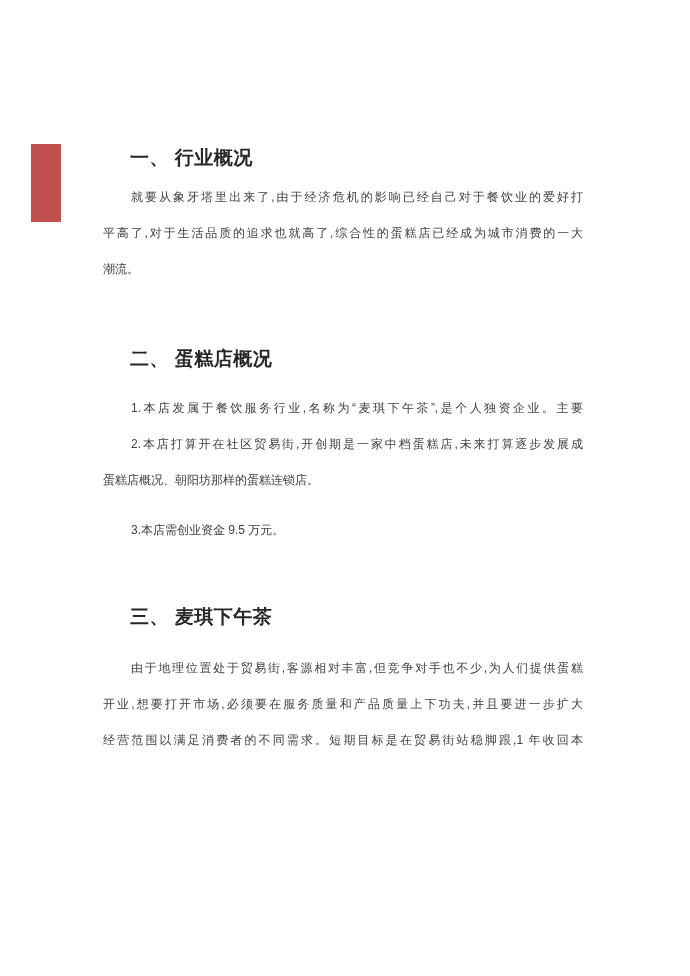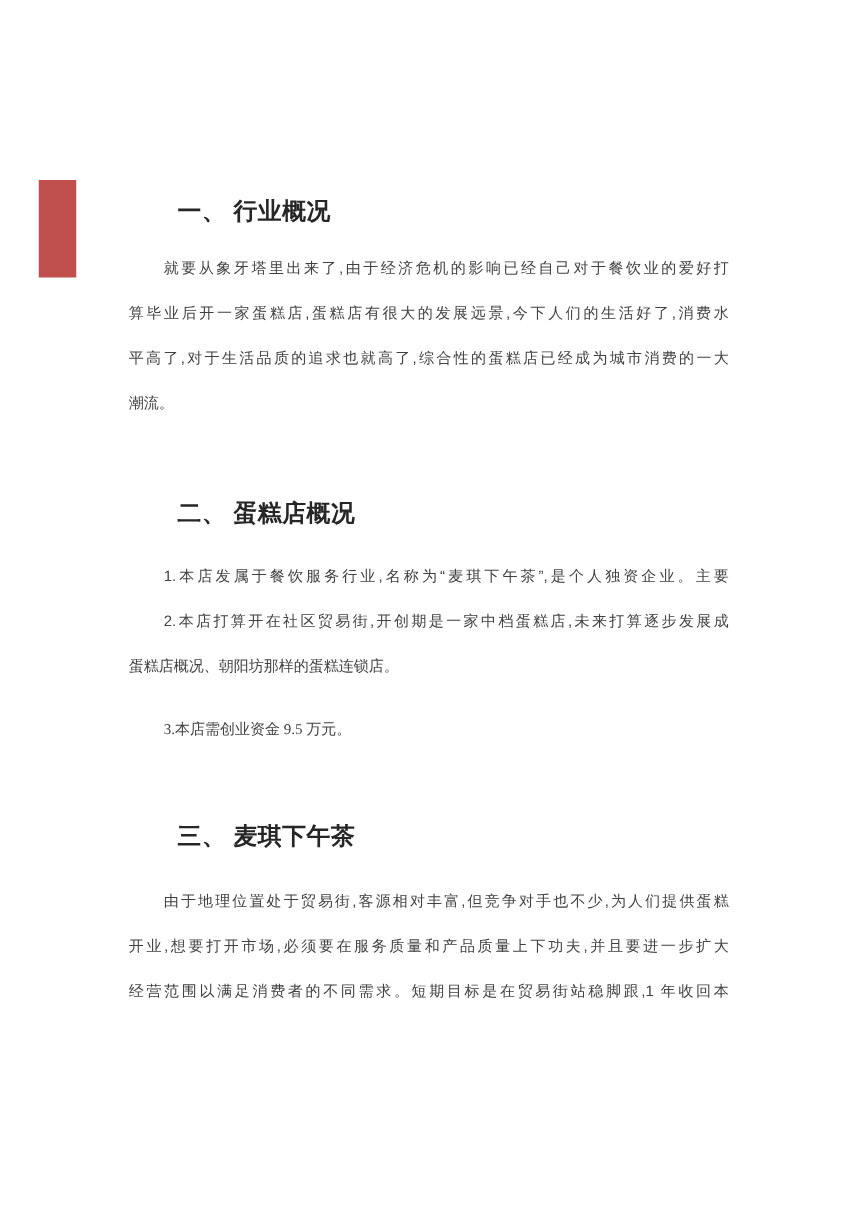--- a/index.html
+++ b/index.html
@@ -27,21 +27,21 @@
     width: 30px; height: 78px;
     background: var(--accent);
   }
   .content {
     position: absolute;
     left: 0; top: 0; right: 0; bottom: 0;
     padding: 144px 107px 0 103px;
   }
   .doc-section { margin: 0; }
   .doc-heading {
-    margin: 12px;
+    margin: 0;
     padding-left: 27px;
     font-size: 19px;
     line-height: 28px;
     font-weight: bold;
     color: var(--heading-text);
     letter-spacing: 0.5px;
   }
   .para { margin: 0; }
   .line {
     height: 36px;
@@ -54,35 +54,34 @@
     overflow: visible;
   }
   .line.first { padding-left: 28px; }
   .line.para-end { text-align-last: left; }
   
   .s1 { margin-top: 0; }
   .s1 .p1 { margin-top: 7px; }
   .s2 { margin-top: 58px; }
   .s2 .p1 { margin-top: 17px; }
   .s2 .p2 { margin-top: 0; }
-  .s2 .p3 { margin-top: 14px; font-family: Liberation Serif, serif; }
+  .s2 .p3 { margin-top: 14px; }
   .s3 { margin-top: 55px; }
   .s3 .p1 { margin-top: 19px; }
 </style>
 </head>
 <body>
 
 <div class="page">
   <div class="accent-bar"></div>
   <div class="content">
       <section class="doc-section s1">
         <h2 class="doc-heading">一、 行业概况</h2>
         <div class="para p1">
           <div class="line first">就要从象牙塔里出来了,由于经济危机的影响已经自己对于餐饮业的爱好打</div>
-          <div class="line">算毕业后开一家蛋糕店,蛋糕店有很大的发展远景,今下人们的生活好了,消费水</div>
           <div class="line">平高了,对于生活品质的追求也就高了,综合性的蛋糕店已经成为城市消费的一大</div>
           <div class="line para-end">潮流。</div>
         </div>
       </section>
       <section class="doc-section s2">
         <h2 class="doc-heading">二、 蛋糕店概况</h2>
         <div class="para p1">
           <div class="line first">1.本店发属于餐饮服务行业,名称为“麦琪下午茶”,是个人独资企业。主要</div>
         </div>
         <div class="para p2">

